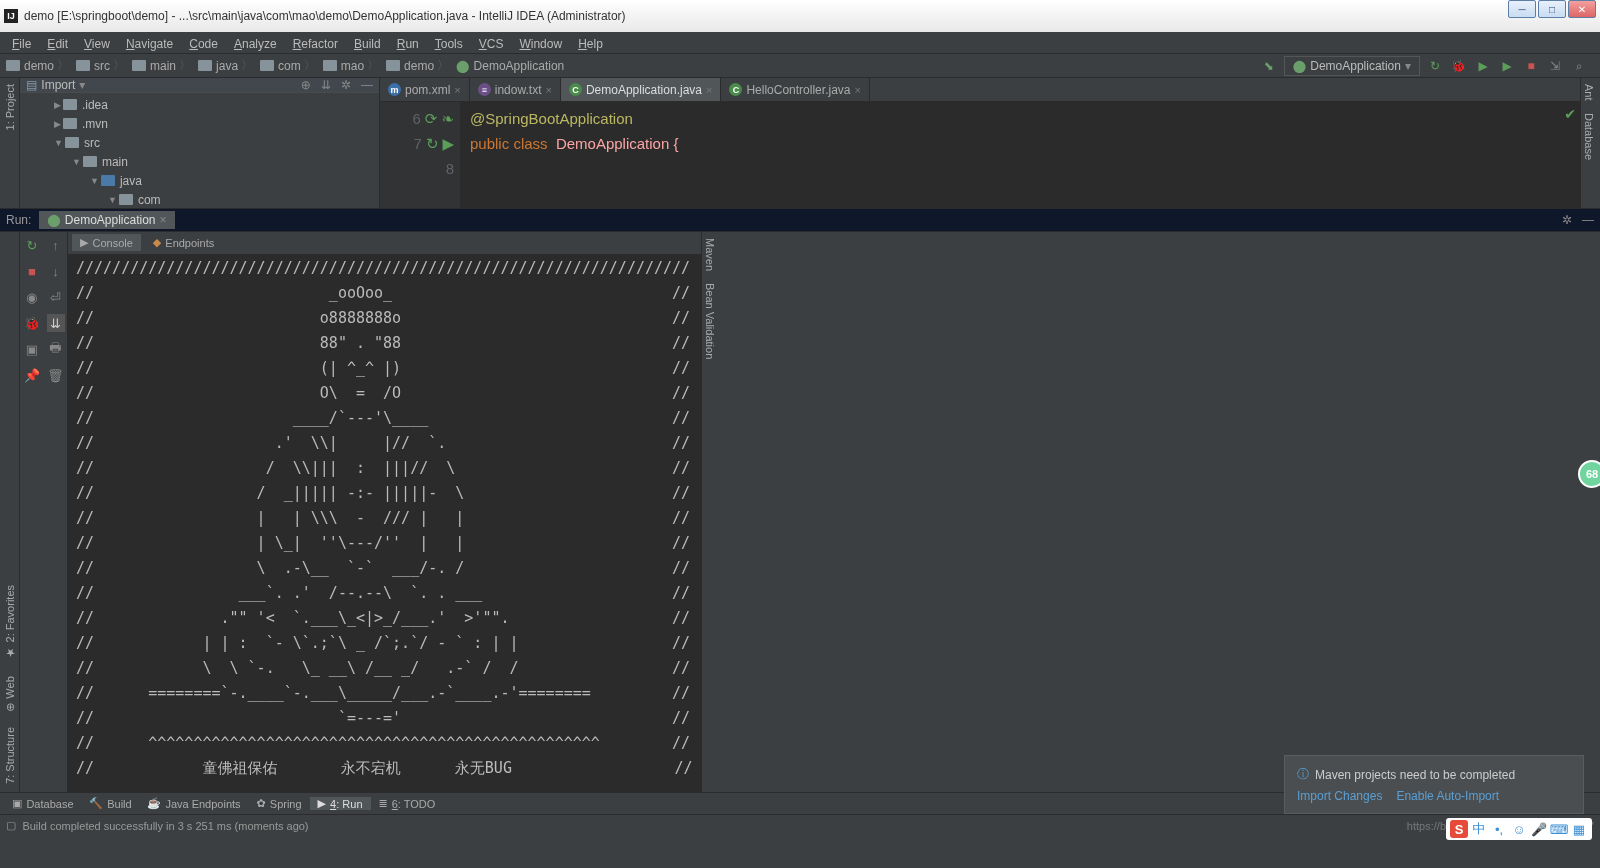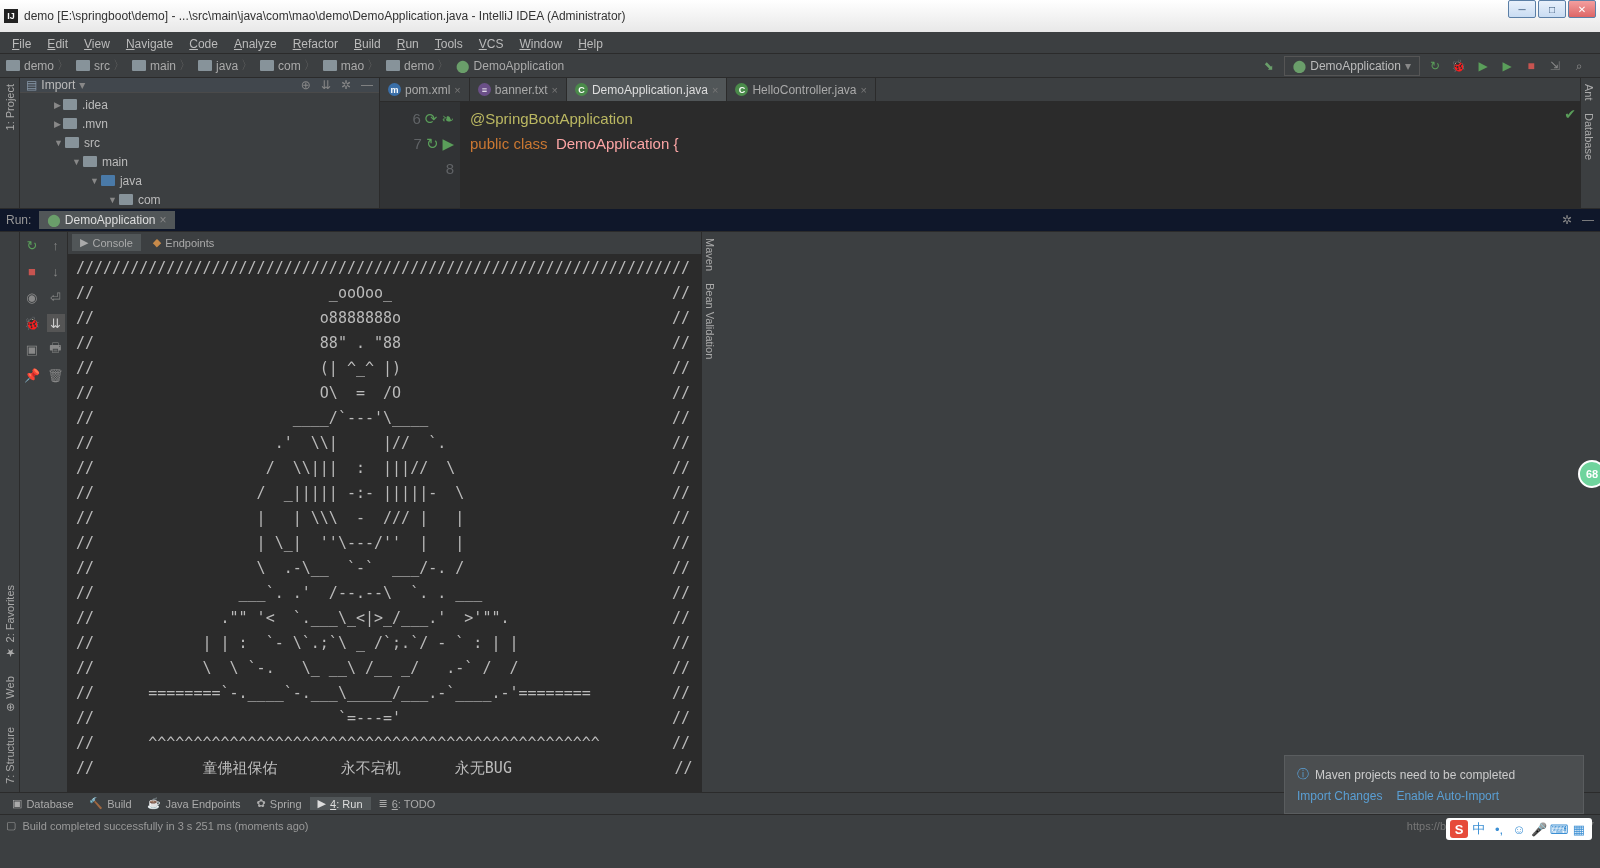--- a/index.html
+++ b/index.html
@@ -218,21 +218,21 @@
   </div>
   <div class="editor">
     <div class="tabs" id="etabs">
         <div class="tab">
           <span class="ticon m">m</span>
           <span>pom.xml</span>
           <span class="close">×</span>
         </div>
         <div class="tab">
           <span class="ticon txt">≡</span>
-          <span>banner.txt</span>
+          <span>indow.txt</span>
           <span class="close">×</span>
         </div>
         <div class="tab active">
           <span class="ticon java">C</span>
           <span>DemoApplication.java</span>
           <span class="close">×</span>
         </div>
         <div class="tab">
           <span class="ticon java">C</span>
           <span>HelloController.java</span>

